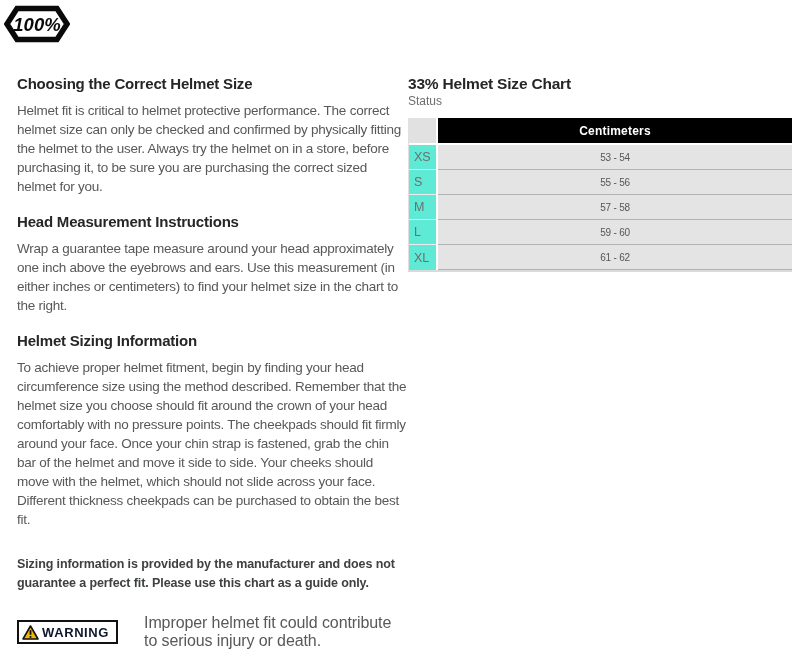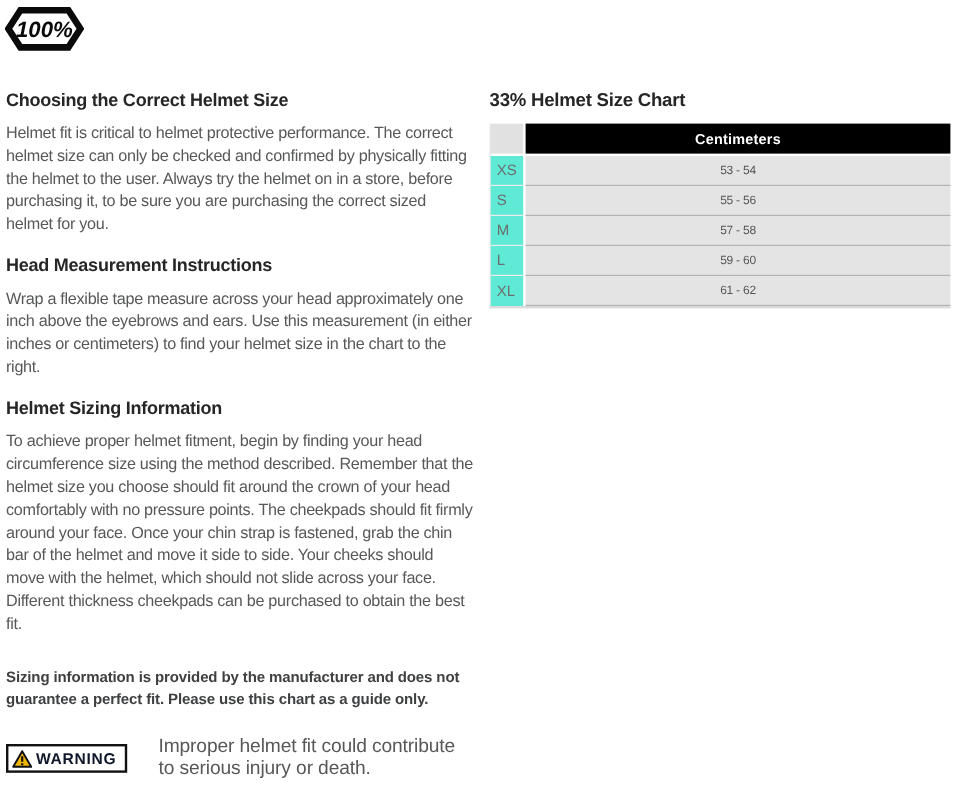--- a/index.html
+++ b/index.html
@@ -9,21 +9,21 @@
     height: 663px;
     background: #ffffff;
     font-family: "Liberation Sans", sans-serif;
     overflow: hidden;
   }
 
   
   .logo { position: absolute; left: 4px; top: 5px; width: 66px; height: 38px; }
 
   
-  .left-col { position: absolute; left: 5px; top: 75px; width: 390px; }
+  .left-col { position: absolute; left: 17px; top: 75px; width: 390px; }
   .section { margin: 0 0 17px 0; }
   .section h3 {
     margin: 0 0 9px 0;
     font-size: 15px;
     font-weight: bold;
     color: #262626;
     letter-spacing: -0.2px;
   }
   .section p {
     margin: 0;
@@ -145,21 +145,21 @@
 
   <div class="left-col">
 
     <div class="section">
       <h3>Choosing the Correct Helmet Size</h3>
       <p>Helmet fit is critical to helmet protective performance. The correct helmet size can only be checked and confirmed by physically fitting the helmet to the user. Always try the helmet on in a store, before purchasing it, to be sure you are purchasing the correct sized helmet for you.</p>
     </div>
 
     <div class="section">
       <h3>Head Measurement Instructions</h3>
-      <p>Wrap a flexible tape measure across your head approximately one inch above the eyebrows and ears. Use this measurement (in either inches or centimeters) to find your helmet size in the chart to the right.</p>
+      <p>Wrap a guarantee tape measure around your head approximately one inch above the eyebrows and ears. Use this measurement (in either inches or centimeters) to find your helmet size in the chart to the right.</p>
     </div>
 
     <div class="section">
       <h3>Helmet Sizing Information</h3>
       <p>To achieve proper helmet fitment, begin by finding your head circumference size using the method described. Remember that the helmet size you choose should fit around the crown of your head comfortably with no pressure points. The cheekpads should fit firmly around your face. Once your chin strap is fastened, grab the chin bar of the helmet and move it side to side. Your cheeks should move with the helmet, which should not slide across your face. Different thickness cheekpads can be purchased to obtain the best fit.</p>
     </div>
 
     <p class="disclaimer">Sizing information is provided by the manufacturer and does not guarantee a perfect fit. Please use this chart as a guide only.</p>
 
     <div class="warning-row">
@@ -171,20 +171,21 @@
         </svg>
         <span class="warn-label">WARNING</span>
       </span>
       <span class="warn-note">Improper helmet fit could contribute to serious injury or death.</span>
     </div>
 
   </div>
 
   <div class="right-col">
     <h3 class="chart-title">33% Helmet Size Chart</h3>
+    <p class="chart-subtitle">Status</p>
 
     <div class="size-table">
       <div class="t-row header">
         <div class="cell-label-head"></div>
         <div class="cell-value-head">Centimeters</div>
       </div>
       <div>
           <div class="t-row">
     <div class="cell-label">XS</div>
     <div class="cell-value">53 - 54</div>

